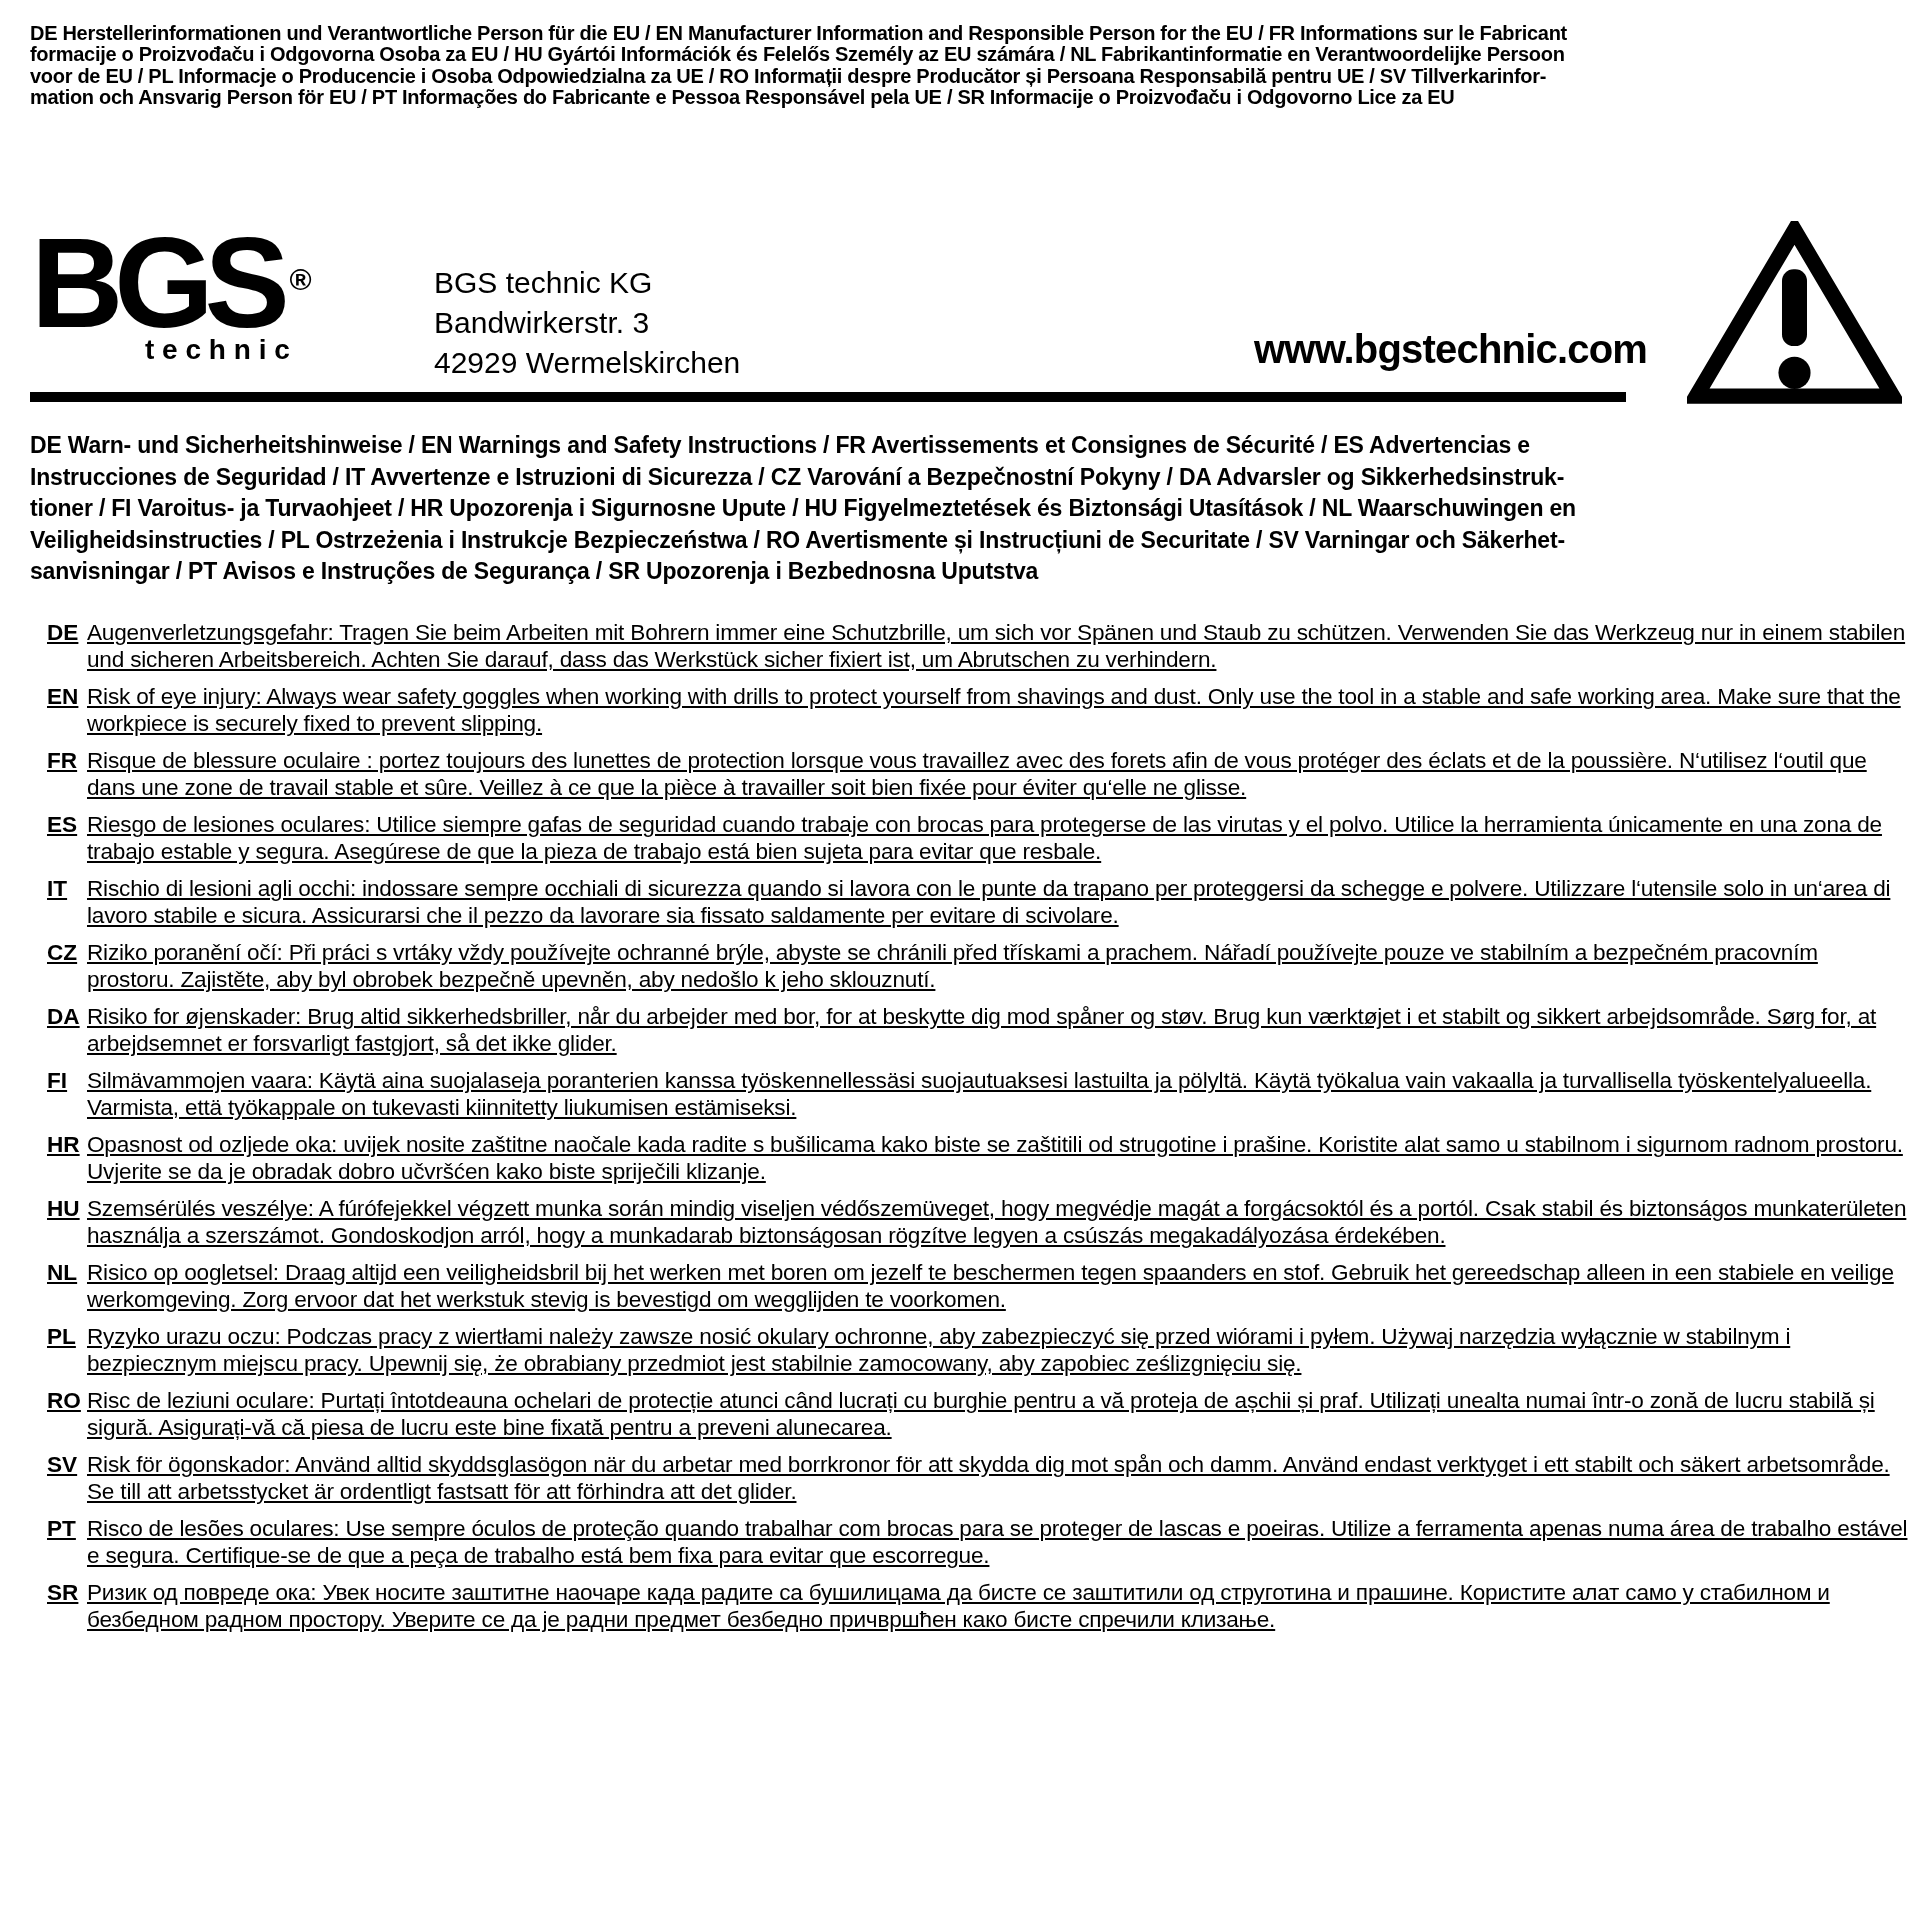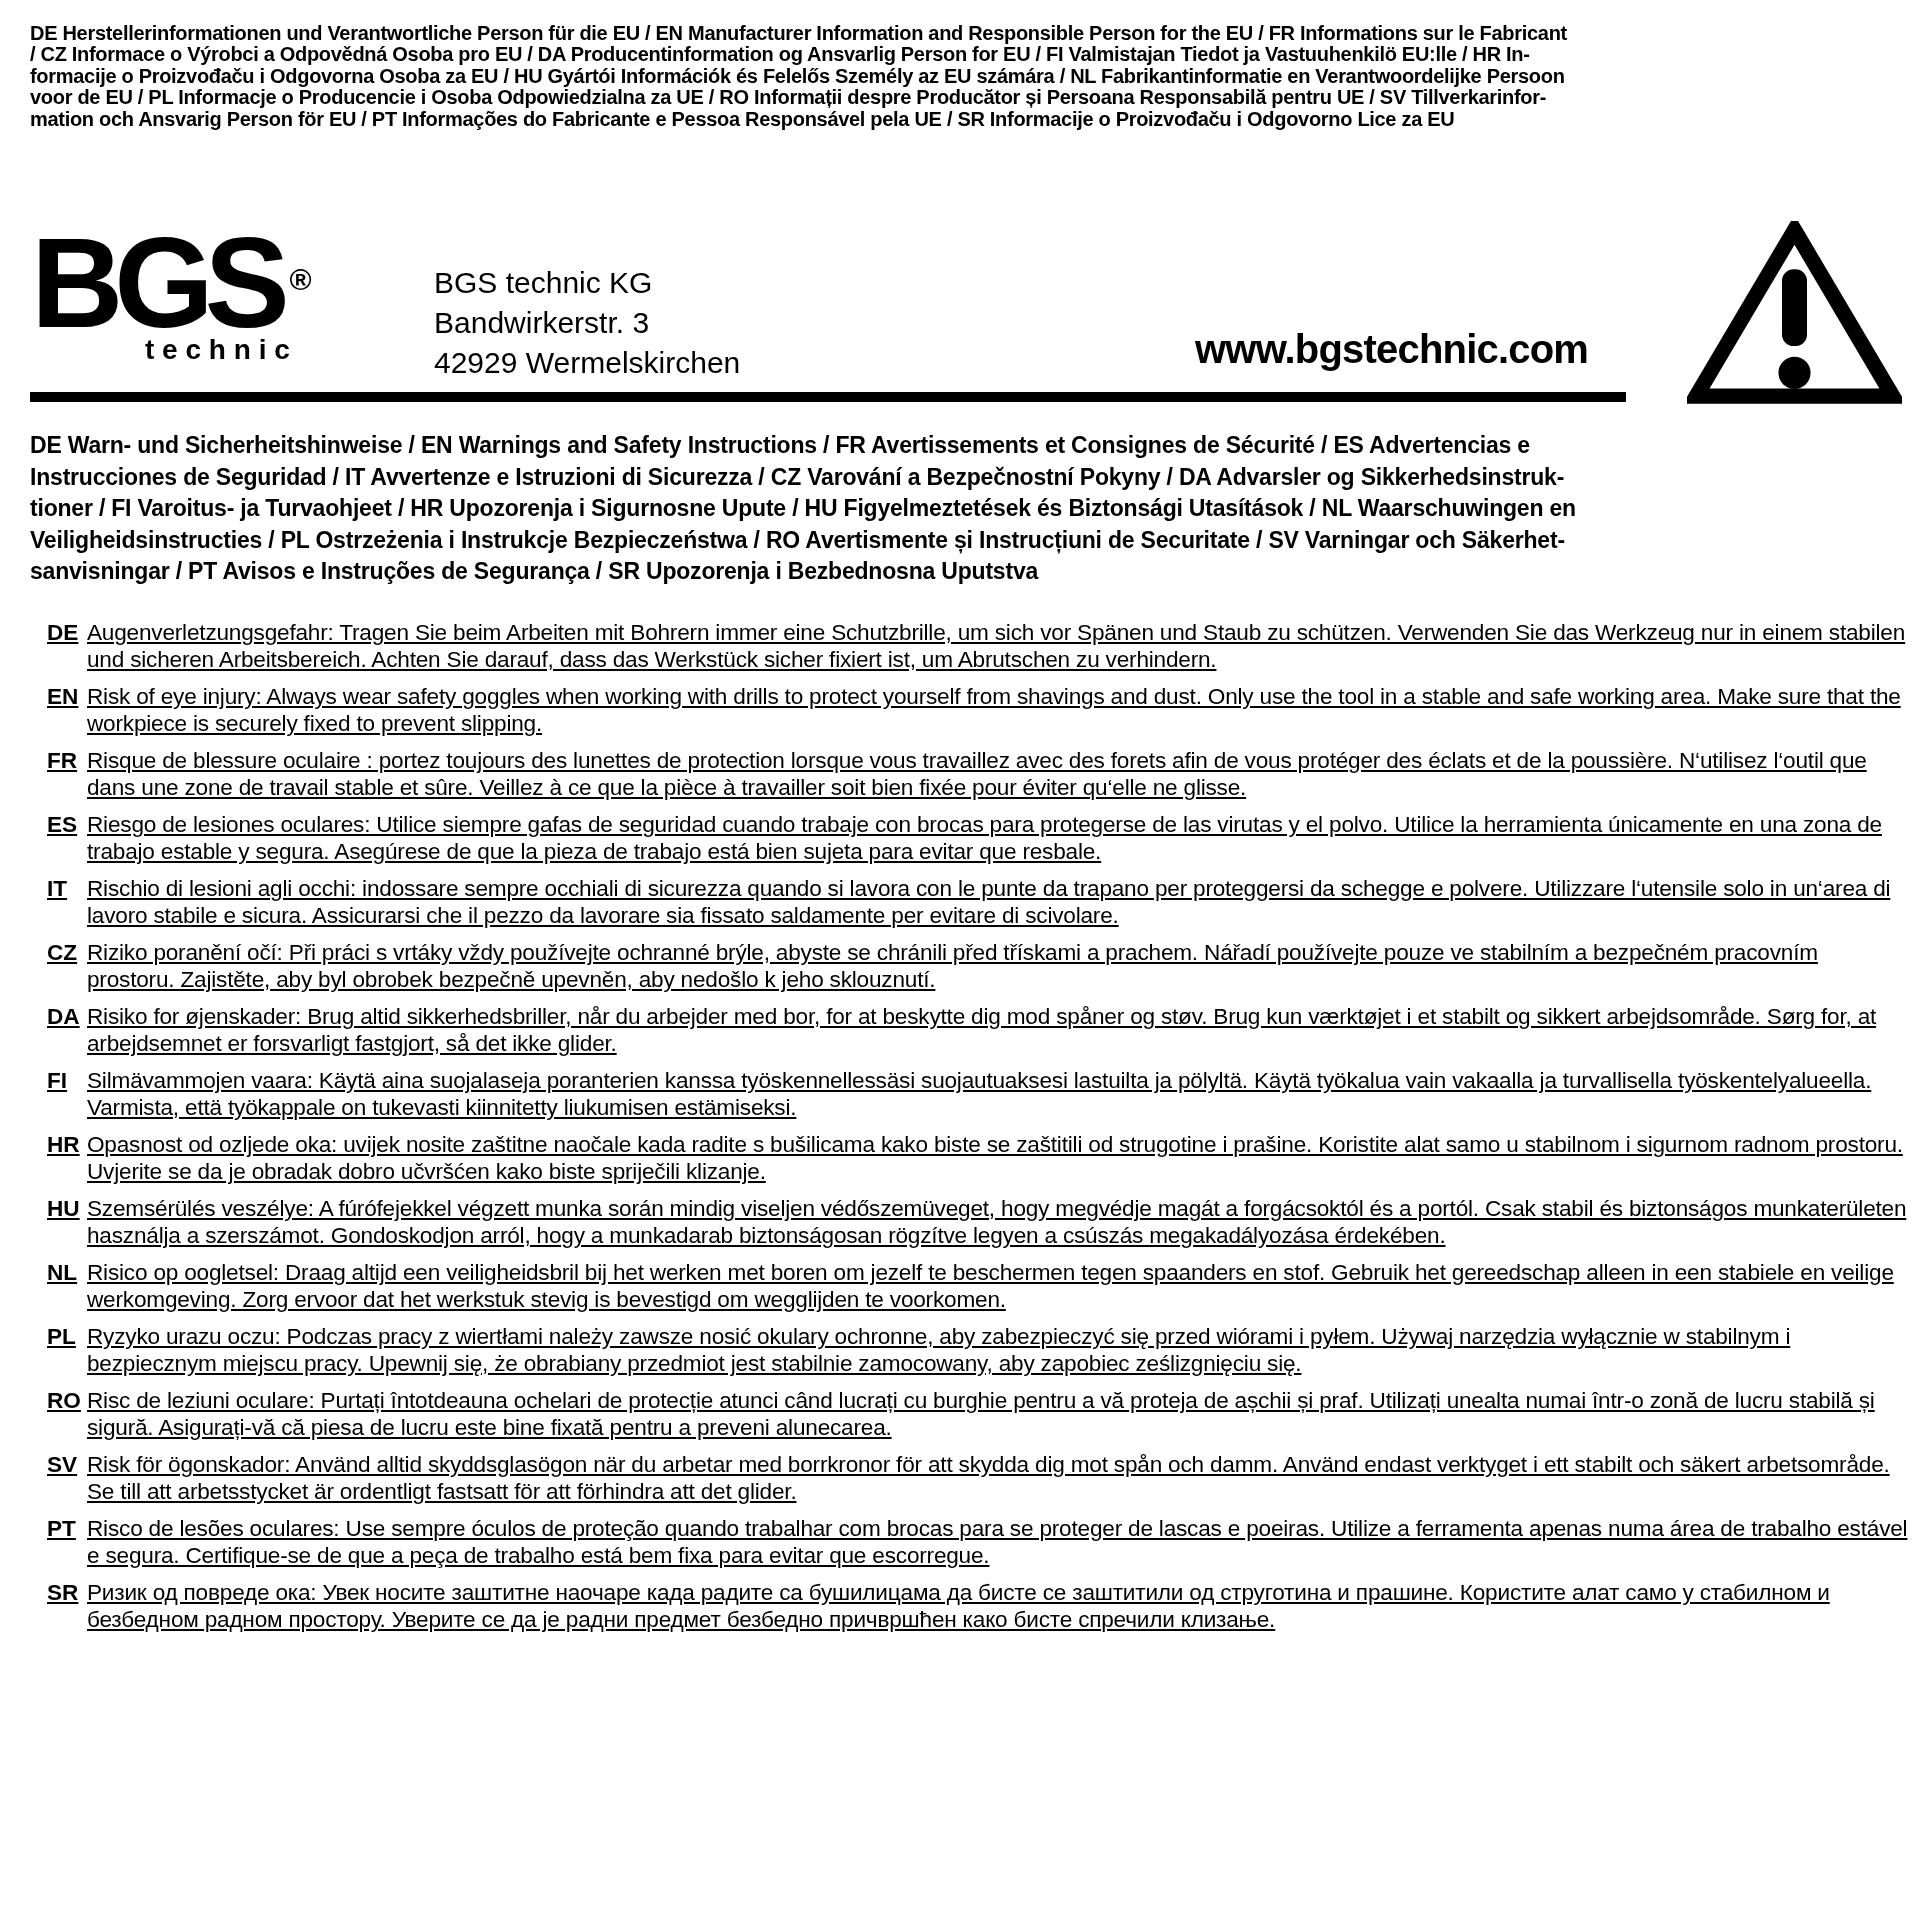--- a/index.html
+++ b/index.html
@@ -26,21 +26,21 @@
     position:absolute;top:-3.1px;right:-31px;
     font-size:30px;font-weight:bold;letter-spacing:0;
   }
   .logo-subtext{
     position:absolute;left:114px;bottom:1.6px;
     font-weight:bold;font-size:28px;letter-spacing:7.8px;white-space:nowrap;
   }
   .address{position:absolute;left:434px;top:263px;font-size:30px;line-height:40px;}
   .contact{position:absolute;left:831px;top:263px;font-size:30px;line-height:40px;}
   .website{
-    position:absolute;left:1195px;top:327px;
+    position:absolute;left:1254px;top:327px;
     font-weight:bold;font-size:40px;letter-spacing:-0.8px;white-space:nowrap;
   }
   .divider{position:absolute;left:30px;top:392px;width:1596px;height:10px;background:#000000;}
   .warning-triangle{position:absolute;left:1687px;top:221px;width:215px;height:184px;}
   
   .warning-paragraph{
     position:absolute;left:30px;top:430px;width:1879px;
     font-weight:bold;font-size:23px;line-height:31.5px;letter-spacing:-0.2px;
   }
   .warning-paragraph .hline{white-space:nowrap;}
@@ -53,21 +53,20 @@
 </head>
 <body>
 
 <div class="page">
 
   <div class="top-paragraph">
 
       <div class="hline">DE Herstellerinformationen und Verantwortliche Person für die EU  /  EN Manufacturer Information and Responsible Person for the EU  /  FR Informations sur le Fabricant</div>
 
 
-      <div class="hline">/  CZ Informace o Výrobci a Odpovědná Osoba pro EU  /  DA Producentinformation og Ansvarlig Person for EU  /  FI Valmistajan Tiedot ja Vastuuhenkilö EU:lle  /  HR In-</div>
 
       <div class="hline">formacije o Proizvođaču i Odgovorna Osoba za EU  /  HU Gyártói Információk és Felelős Személy az EU számára  /  NL Fabrikantinformatie en Verantwoordelijke Persoon</div>
 
       <div class="hline">voor de EU  /  PL Informacje o Producencie i Osoba Odpowiedzialna za UE  /  RO Informații despre Producător și Persoana Responsabilă pentru UE  /  SV Tillverkarinfor-</div>
 
       <div class="hline">mation och Ansvarig Person för EU  /  PT Informações do Fabricante e Pessoa Responsável pela UE  /  SR Informacije o Proizvođaču i Odgovorno Lice za EU</div>
     </div>
 
   <div class="logo">
     <span class="logo-text">

